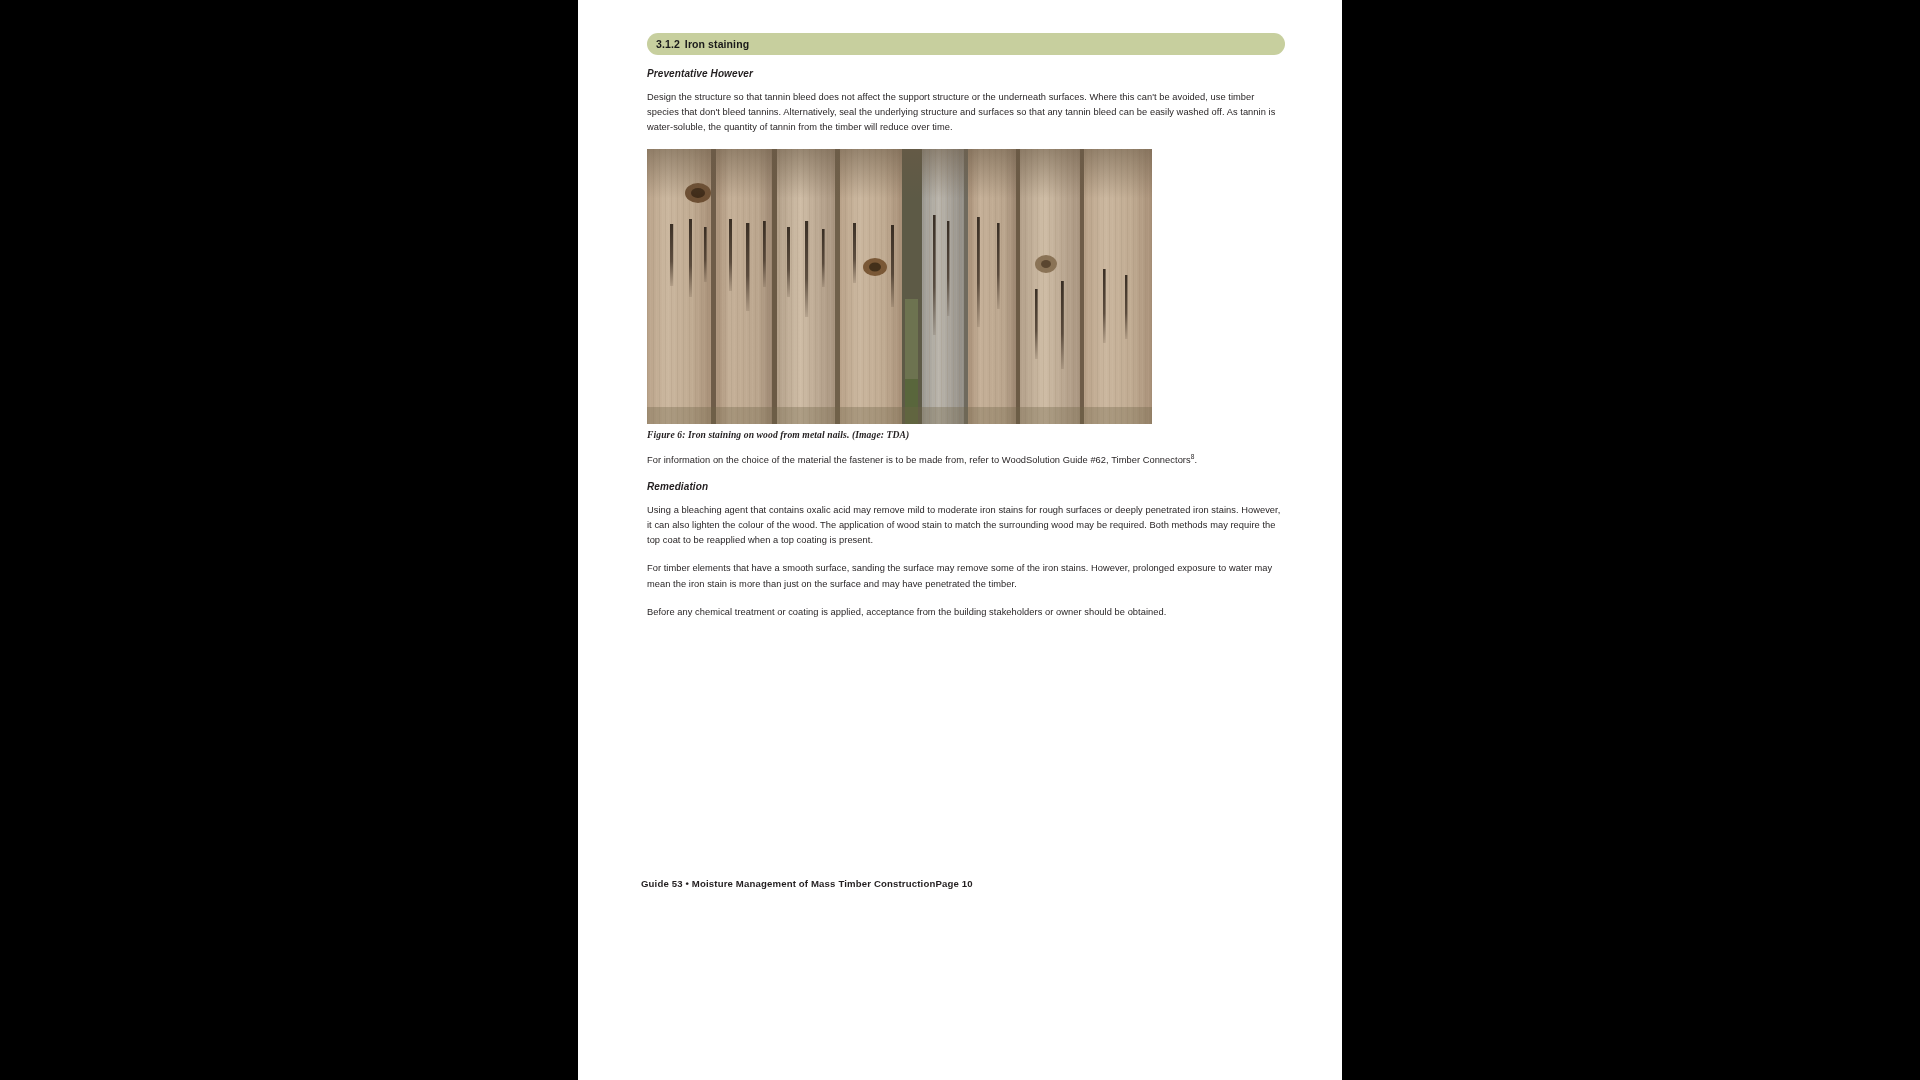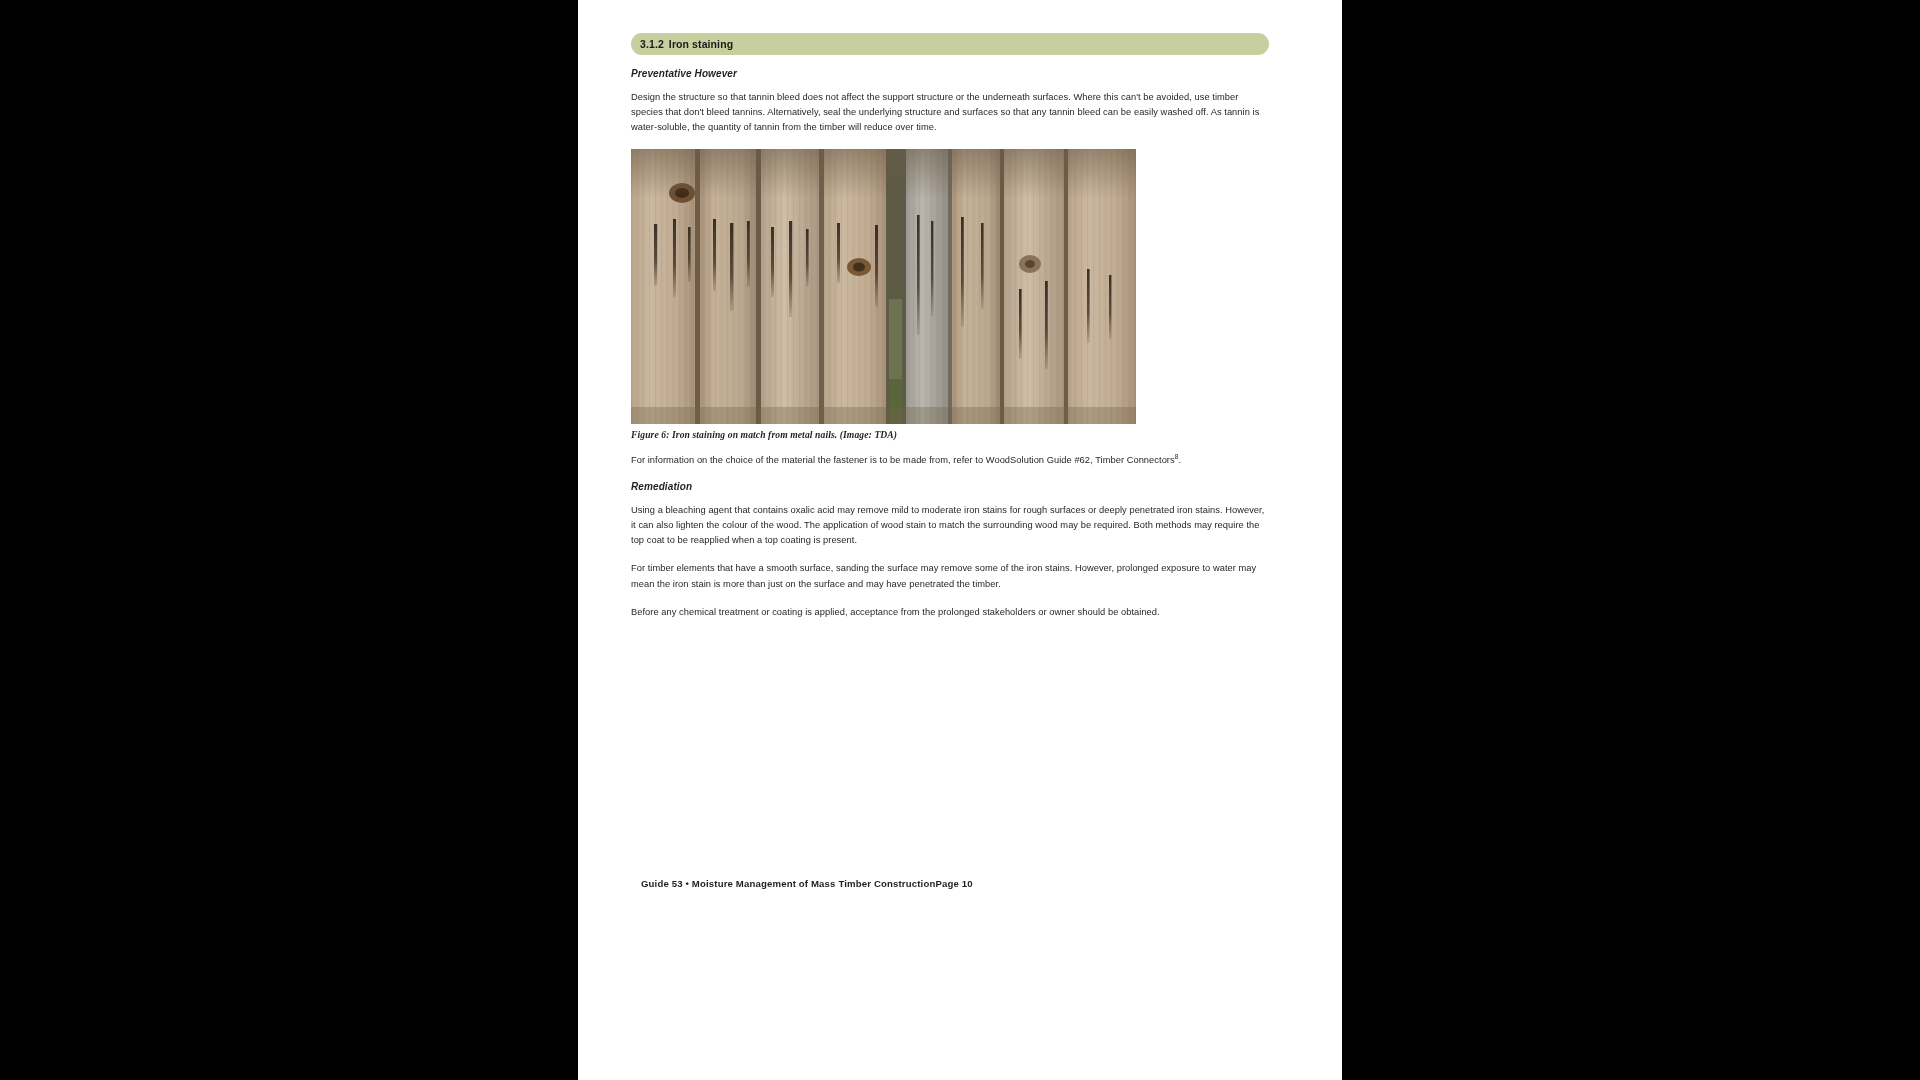--- a/index.html
+++ b/index.html
@@ -22,21 +22,21 @@
   .page {
     position: absolute;
     left: 578px;
     top: 0px;
     width: 764px;
     height: 1080px;
     background: #ffffff;
   }
   .page-inner {
     position: absolute;
-    left: 53px;
+    left: 69px;
     top: 33px;
     width: 638px;
   }
   .section-heading {
     background: #c7cf9e;
     border-radius: 14px;
     height: 22px;
     line-height: 22px;
     padding-left: 9px;
     font-size: 10.5px;
@@ -224,31 +224,31 @@
             <rect x="414" y="132" width="2.8" height="88" fill="url(#stainG)"></rect>
             <rect x="456" y="120" width="2.6" height="74" fill="url(#stainG)"></rect>
             <rect x="478" y="126" width="2.4" height="64" fill="url(#stainG)"></rect>
           </g>
 
           <rect x="0" y="0" width="505" height="275" fill="url(#topshadow)"></rect>
           <rect x="0" y="258" width="505" height="17" fill="#6f6348" opacity="0.35"></rect>
         </svg>
       </div>
 
-      <div class="caption">Figure 6: Iron staining on match from metal nails. (Image: TDA)</div>
+      <div class="caption">Figure 6: Iron staining on wood from metal nails. (Image: TDA)</div>
 
       <p class="body"><span>For information on the choice of the material the fastener is to be made from, refer to WoodSolution Guide #62, Timber Connectors</span><sup>8</sup><span>.</span></p>
 
       <h3 class="sub">Remediation</h3>
 
       <p class="body">Using a bleaching agent that contains oxalic acid may remove mild to moderate iron stains for rough surfaces or deeply penetrated iron stains. However, it can also lighten the colour of the wood. The application of wood stain to match the surrounding wood may be required. Both methods may require the top coat to be reapplied when a top coating is present.</p>
 
       <p class="body">For timber elements that have a smooth surface, sanding the surface may remove some of the iron stains. However, prolonged exposure to water may mean the iron stain is more than just on the surface and may have penetrated the timber.</p>
 
-      <p class="body">Before any chemical treatment or coating is applied, acceptance from the prolonged stakeholders or owner should be obtained.</p>
+      <p class="body">Before any chemical treatment or coating is applied, acceptance from the building stakeholders or owner should be obtained.</p>
 
     </div>
 
     <div class="footer">
       <div class="footer-left">Guide 53 • Moisture Management of Mass Timber Construction</div>
       <div class="footer-right">Page 10</div>
     </div>
   </div>
 </div>
 

